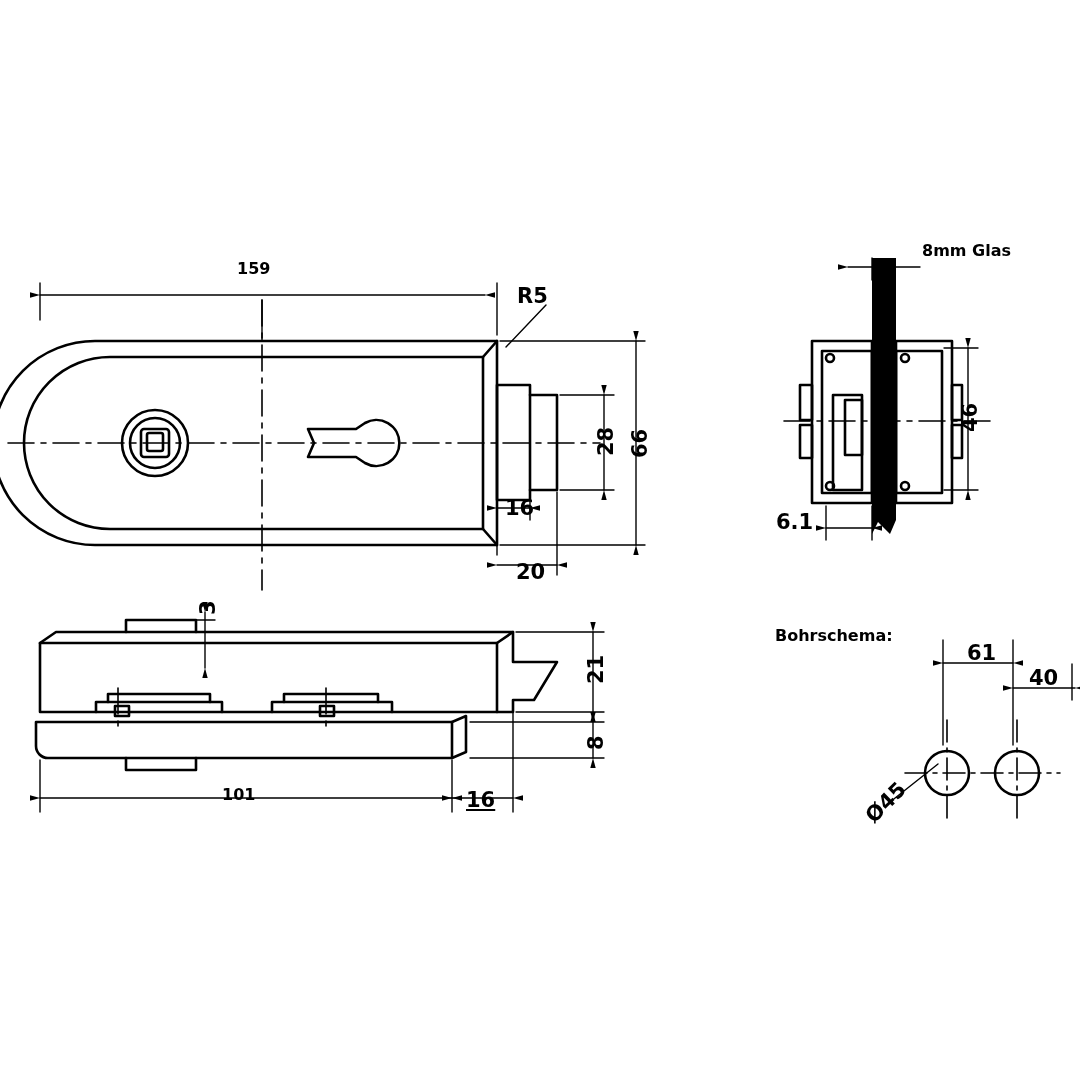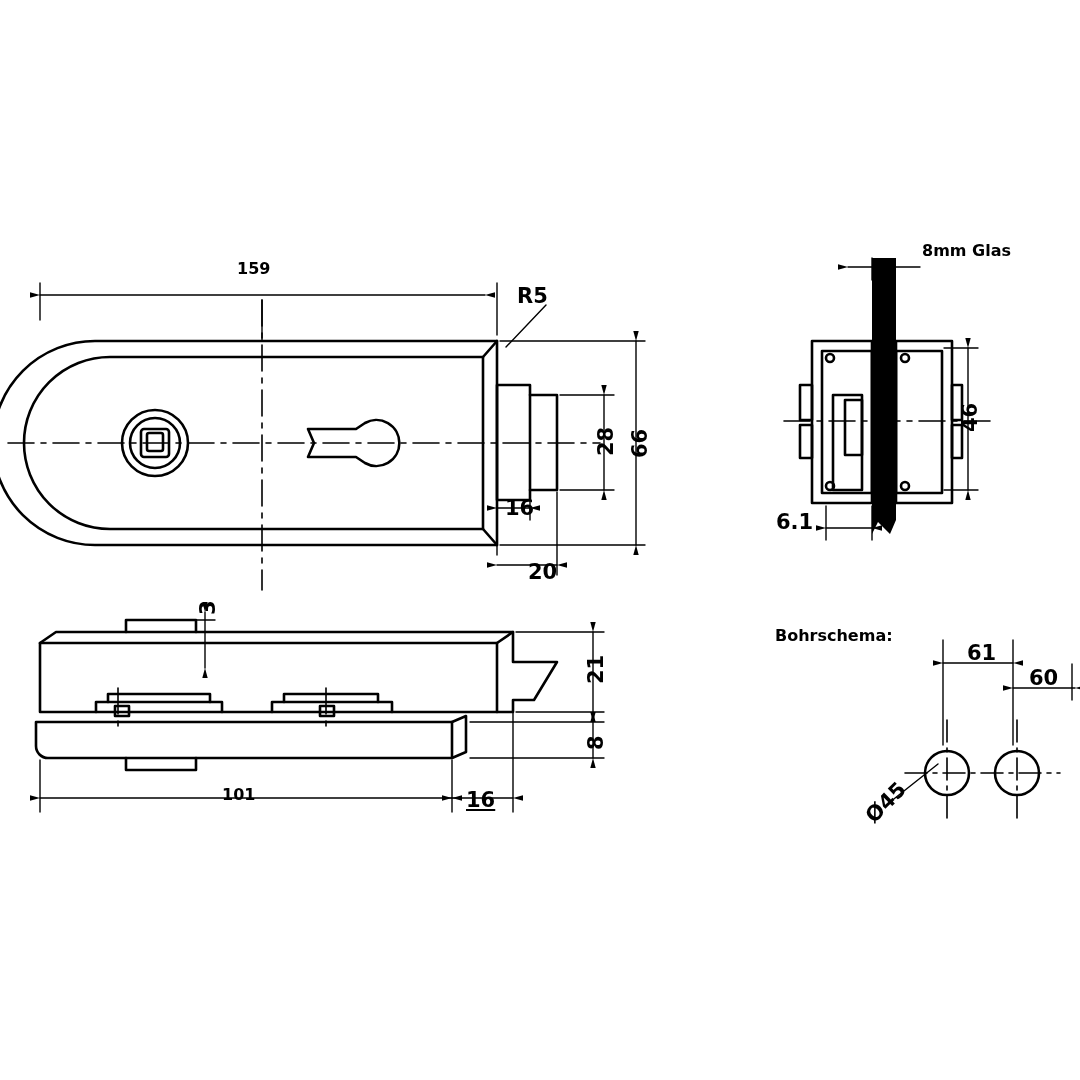--- a/index.html
+++ b/index.html
@@ -218,30 +218,30 @@
         <path d="M 885,806 L 938,764"></path>
       </g>
     </g>
   </svg>
 
   <div class="lbl s22" style="left:237px; top:261px;">159</div>
   <div class="lbl s21" style="left:517px; top:286px;">R5</div>
   <div class="lbl s21 rot90" style="left:596px; top:456px;">28</div>
   <div class="lbl s21 rot90" style="left:630px; top:458px;">66</div>
   <div class="lbl s21" style="left:505px; top:498px;">16</div>
-  <div class="lbl s21" style="left:516px; top:562px;margin-left:12px;">20</div>
+  <div class="lbl s21" style="left:516px; top:562px;">20</div>
 
   <div class="lbl s21 rot90" style="left:198px; top:615px;">3</div>
   <div class="lbl s21 rot90" style="left:586px; top:684px;">21</div>
   <div class="lbl s21 rot90" style="left:586px; top:750px;">8</div>
   <div class="lbl s22" style="left:222px; top:787px;">101</div>
   <div class="lbl s21" style="left:466px; top:790px;text-decoration:underline;">16</div>
 
   <div class="lbl s22" style="left:922px; top:243px;">8mm Glas</div>
   <div class="lbl s21" style="left:776px; top:512px;">6.1</div>
   <div class="lbl s21 rot90" style="left:960px; top:432px;">46</div>
 
   <div class="lbl s22" style="left:775px; top:628px;">Bohrschema:</div>
   <div class="lbl s21" style="left:967px; top:643px;text-align:center;">61</div>
-  <div class="lbl s21" style="left:1029px; top:668px;">60</div>
+  <div class="lbl s21" style="left:1029px; top:668px;">40</div>
   <div class="lbl s21 rot45" style="left:862px; top:812px;">Ø45</div>
 
 </div>
 
 </body></html>

